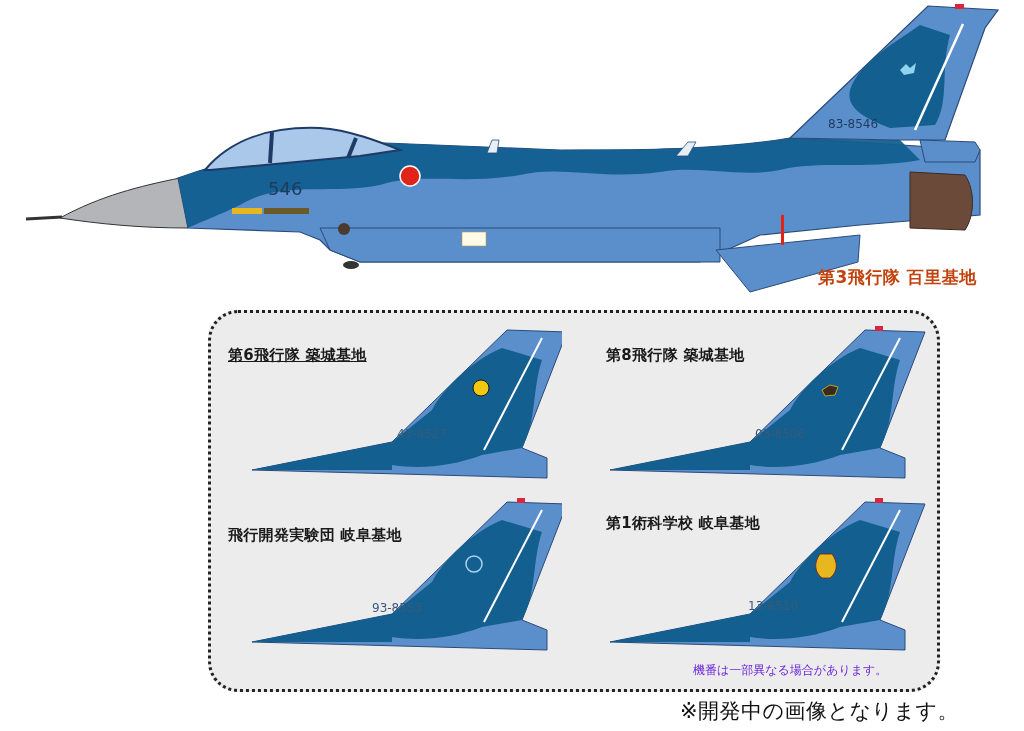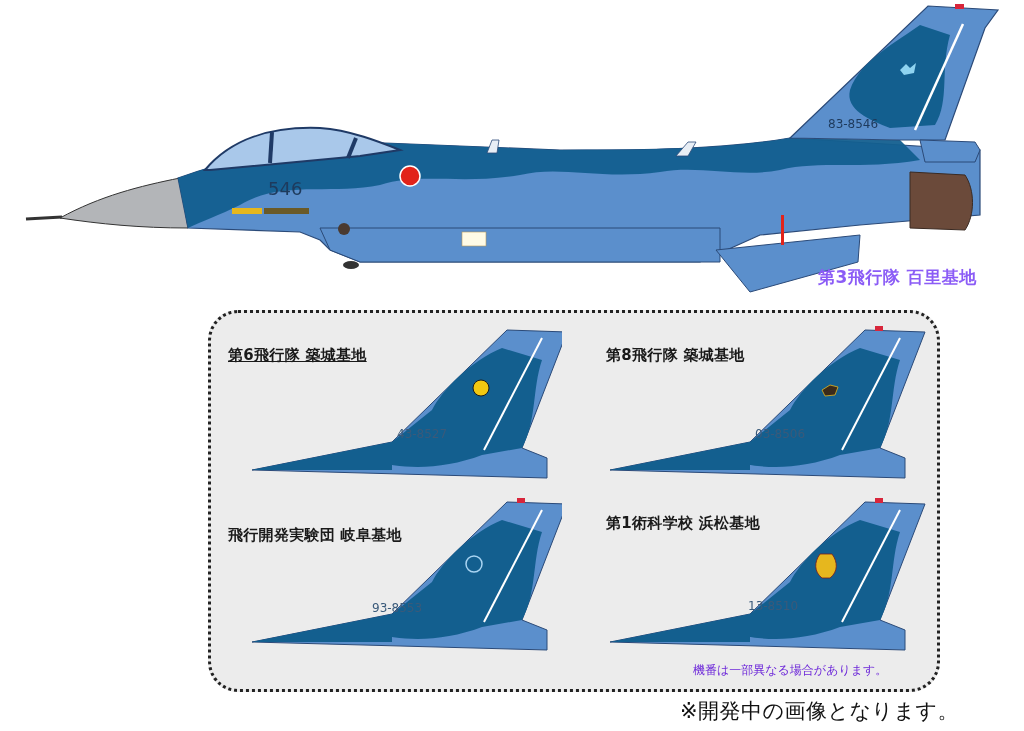--- a/index.html
+++ b/index.html
@@ -2,21 +2,21 @@
 <html><head>
   <meta charset="utf-8">
   <style>
     html, body { margin: 0; padding: 0; }
     body {
       width: 1024px; height: 731px; background: #ffffff; position: relative; overflow: hidden;
       font-family: "DejaVu Sans", "Liberation Sans", sans-serif;
     }
     .main-jet { position: absolute; left: 20px; top: 0; width: 1000px; height: 300px; }
     .main-caption {
-      position: absolute; left: 818px; top: 266px; font-size: 17px; font-weight: bold; color: #8b5cf6;
+      position: absolute; left: 818px; top: 266px; font-size: 17px; font-weight: bold; color: #c2410c;
       letter-spacing: 0.5px; white-space: nowrap;
     }
     .panel {
       position: absolute; left: 208px; top: 310px; width: 732px; height: 382px;
       background: #ececec; border: 3px dotted #222; border-radius: 30px; box-sizing: border-box;
     }
     .tail-card { position: absolute; width: 340px; height: 170px; }
     .tail-card svg { position: absolute; left: 0; top: 0; }
     .tail-label {
       position: absolute; font-size: 15px; font-weight: bold; color: #1a1a1a; white-space: nowrap; letter-spacing: 0.3px;
@@ -113,21 +113,21 @@
     <path d="M150,140 L170,122 L210,90 C220,70 250,40 280,28 L320,40 C310,70 315,100 300,128 L260,135 C220,150 180,150 150,140 Z" fill="#135f8f"></path>
     <path d="M30,150 L170,122 L170,150 Z" fill="#135f8f"></path>
     <line x1="262" y1="130" x2="320" y2="18" stroke="#fff" stroke-width="2"></line>
     <rect x="295" y="6" width="8" height="5" fill="#d8263b"></rect>
     <circle cx="252" cy="72" r="8" fill="none" stroke="#a9d4f2" stroke-width="1.5"></circle>
     <text x="150" y="120" font-family="DejaVu Sans, sans-serif" font-size="12" fill="#3a5a7a">93-8553</text>
   </svg>
 </div>
 
 <div class="tail-card" style="left:600px; top:492px;">
-  <div class="tail-label" style="left:6px; top:22px;">第1術科学校 浜松基地</div>
+  <div class="tail-label" style="left:6px; top:22px;">第1術科学校 岐阜基地</div>
   <svg width="340" height="160" viewBox="0 0 340 160">
     <path d="M10,150 L150,122 L265,10 L325,12 L280,128 L305,138 L305,158 L10,150 Z" fill="#5b8fcc" stroke="#2b4a78" stroke-width="1"></path>
     <path d="M130,140 L150,122 L190,90 C200,70 230,40 260,28 L300,40 C290,70 295,100 280,128 L240,135 C200,150 160,150 130,140 Z" fill="#135f8f"></path>
     <path d="M10,150 L150,122 L150,150 Z" fill="#135f8f"></path>
     <line x1="242" y1="130" x2="300" y2="18" stroke="#fff" stroke-width="2"></line>
     <rect x="275" y="6" width="8" height="5" fill="#d8263b"></rect>
     <path d="M220,62 C214,70 214,80 222,86 L230,86 C238,80 238,70 232,62 Z" fill="#e6b71e" stroke="#7a1a1a" stroke-width="0.8"></path>
     <text x="148" y="118" font-family="DejaVu Sans, sans-serif" font-size="12" fill="#3a5a7a">13-8510</text>
   </svg>
 </div>

